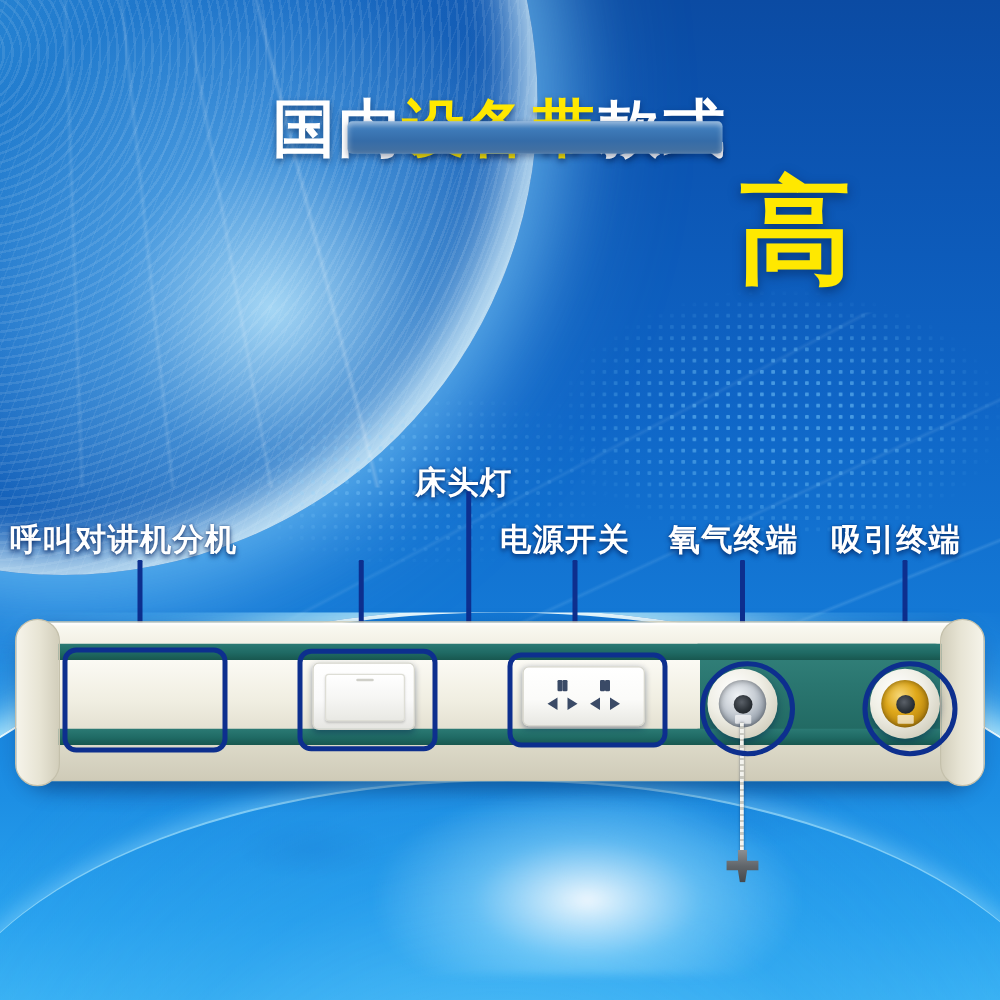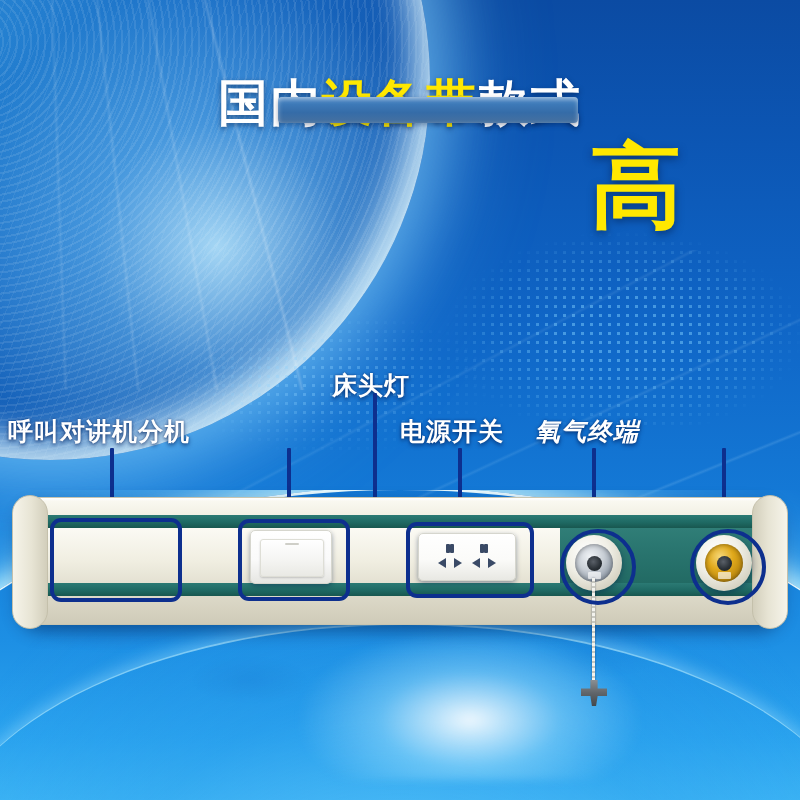--- a/index.html
+++ b/index.html
@@ -289,21 +289,22 @@
       <span class="w">国内</span><span class="y">设备带</span><span class="w">款式</span>
     </div>
     <div class="h-line2-wrap">
       <div class="h-big">高</div>
     </div>
   </div>
 
   <div class="label" style="left:8px;top:415px;font-family:Liberation Serif, serif;">呼叫对讲机分机</div>
   <div class="label" style="left:332px;top:369px;">床头灯</div>
   <div class="label" style="left:400px;top:415px;">电源开关</div>
-  <div class="label" style="left:535px;top:415px;font-style:italic;">氧气终端</div>
+  <div class="label" style="left:535px;top:415px;">氧气终端</div>
+  <div class="label" style="left:665px;top:415px;">吸引终端</div>
 
   <div class="cline" style="left:110px;top:448px;height:78px;"></div>
   <div class="cline" style="left:287px;top:448px;height:80px;"></div>
   <div class="cline" style="left:373px;top:393px;height:212px;"></div>
   <div class="cline" style="left:458px;top:448px;height:84px;"></div>
   <div class="cline" style="left:592px;top:448px;height:88px;"></div>
   <div class="cline" style="left:722px;top:448px;height:88px;"></div>
 
   <div class="panel">
     <div class="panel-body"></div>

